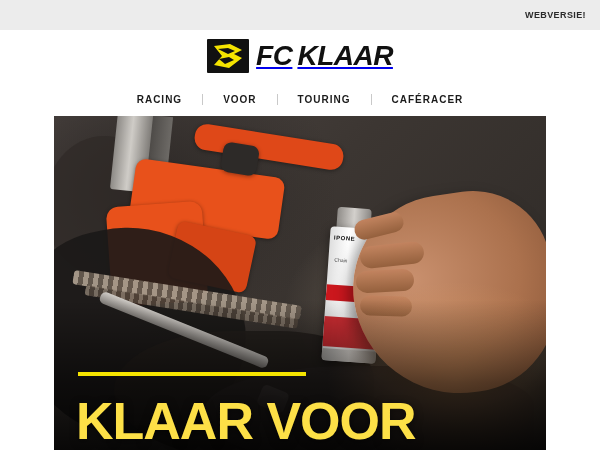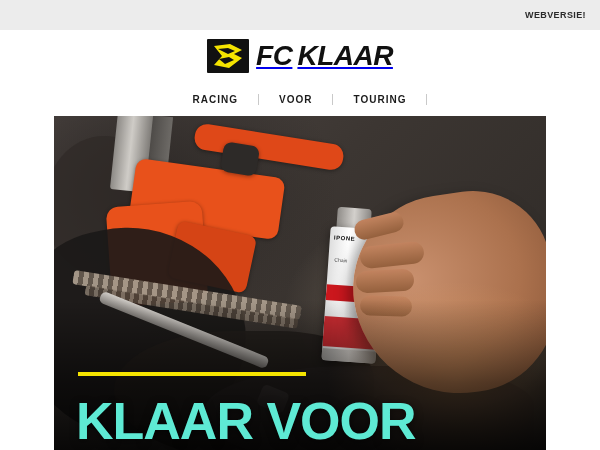--- a/index.html
+++ b/index.html
@@ -340,21 +340,21 @@
     bottom: 74px;
     width: 228px;
     height: 4px;
     background: #f5e400;
   }
 
   .hero-headline {
     position: absolute;
     left: 22px;
     bottom: 2px;
-    color: #5eead4;
+    color: #fde047;
     font-size: 52px;
     line-height: 1.02;
     font-weight: bold;
     letter-spacing: -1px;
     text-shadow: 0 2px 8px rgba(0,0,0,0.5);
     margin: 0;
   }
 </style>
 </head>
 <body>
@@ -382,20 +382,21 @@
   </div>
 
   <div class="nav">
     <div class="nav-inner">
       <a class="nav-item" href="#">RACING</a>
       <span class="nav-sep"></span>
       <a class="nav-item" href="#">VOOR</a>
       <span class="nav-sep"></span>
       <a class="nav-item" href="#">TOURING</a>
       <span class="nav-sep"></span>
+      <a class="nav-item" href="#">CAFÉRACER</a>
     </div>
   </div>
 
   <div class="hero">
     <div class="hero-photo">
       <div class="blob b4"></div>
       <div class="fork"></div>
       <div class="fork2"></div>
       <div class="orange-bar ob2"></div>
       <div class="orange-bar ob1"></div>

